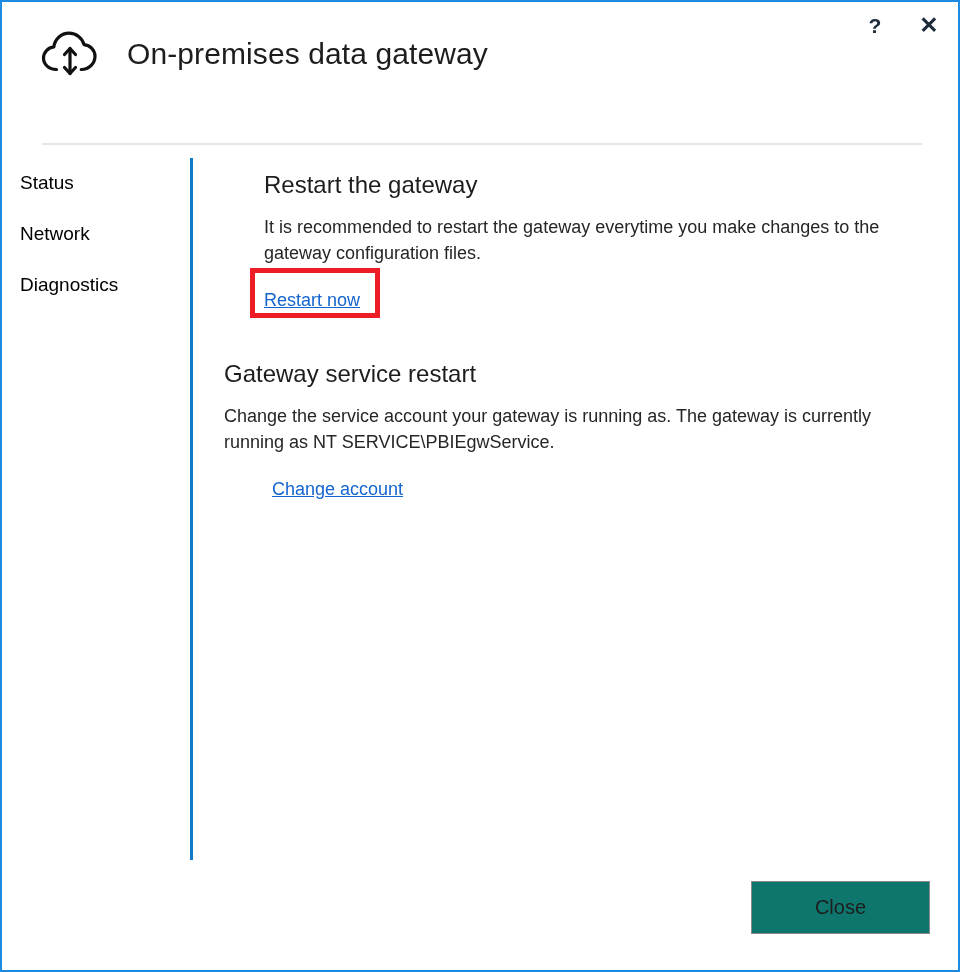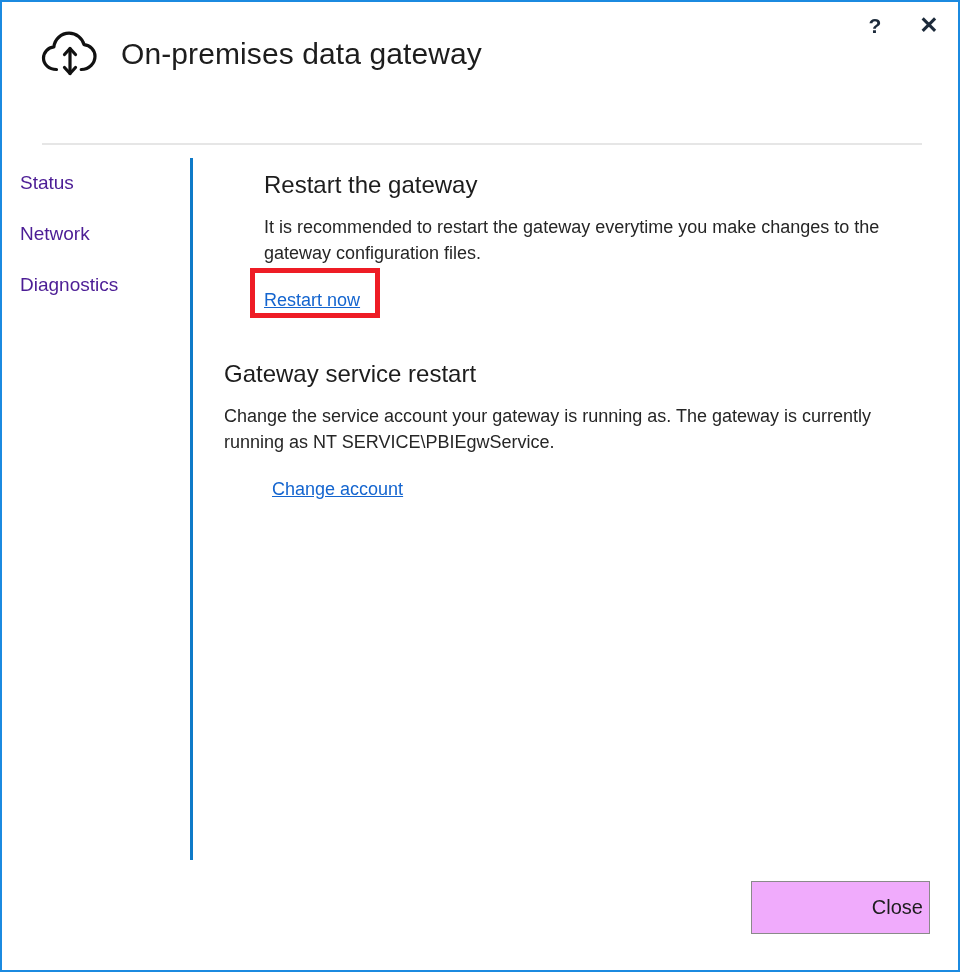--- a/index.html
+++ b/index.html
@@ -59,21 +59,21 @@
   }
   .win-btn.close-btn { font-size: 23px; }
 
   
   .header {
     position: absolute;
     top: 26px;
     left: 38px;
     display: flex;
     align-items: center;
-    gap: 21px;
+    gap: 27px;
   }
   .brand-icon {
     width: 60px;
     height: 52px;
     flex: none;
     display: block;
   }
   .app-title {
     font-size: 30px;
     color: #1d1d1d;
@@ -98,21 +98,21 @@
     top: 155px;
     width: 190px;
   }
   .nav-item {
     height: 51px;
     display: flex;
     align-items: center;
     padding-left: 18px;
     box-sizing: border-box;
     font-size: 19px;
-    color: #4c1d95;
+    color: #000000;
     cursor: pointer;
     white-space: nowrap;
   }
   .nav-item.selected {
     background: #0f7ac8;
     color: #ffffff;
   }
 
   
   .vrule {
@@ -181,28 +181,27 @@
     right: 0;
     bottom: 0;
     height: 100px;
   }
   .close-button {
     position: absolute;
     right: 28px;
     bottom: 36px;
     width: 179px;
     height: 53px;
-    background: #f0abfc;
+    background: #0f766e;
     border: 1px solid #8a8a8a;
     color: #1d1d1d;
     font-size: 20px;
     font-family: "Liberation Sans", sans-serif;
     cursor: pointer;
     padding: 6px;
-    text-align: right;
   }
 </style>
 </head>
 <body>
 
 <div class="window">
 
   <div class="titlebar">
     <div class="win-controls">
       <button class="win-btn help-btn">?</button>

